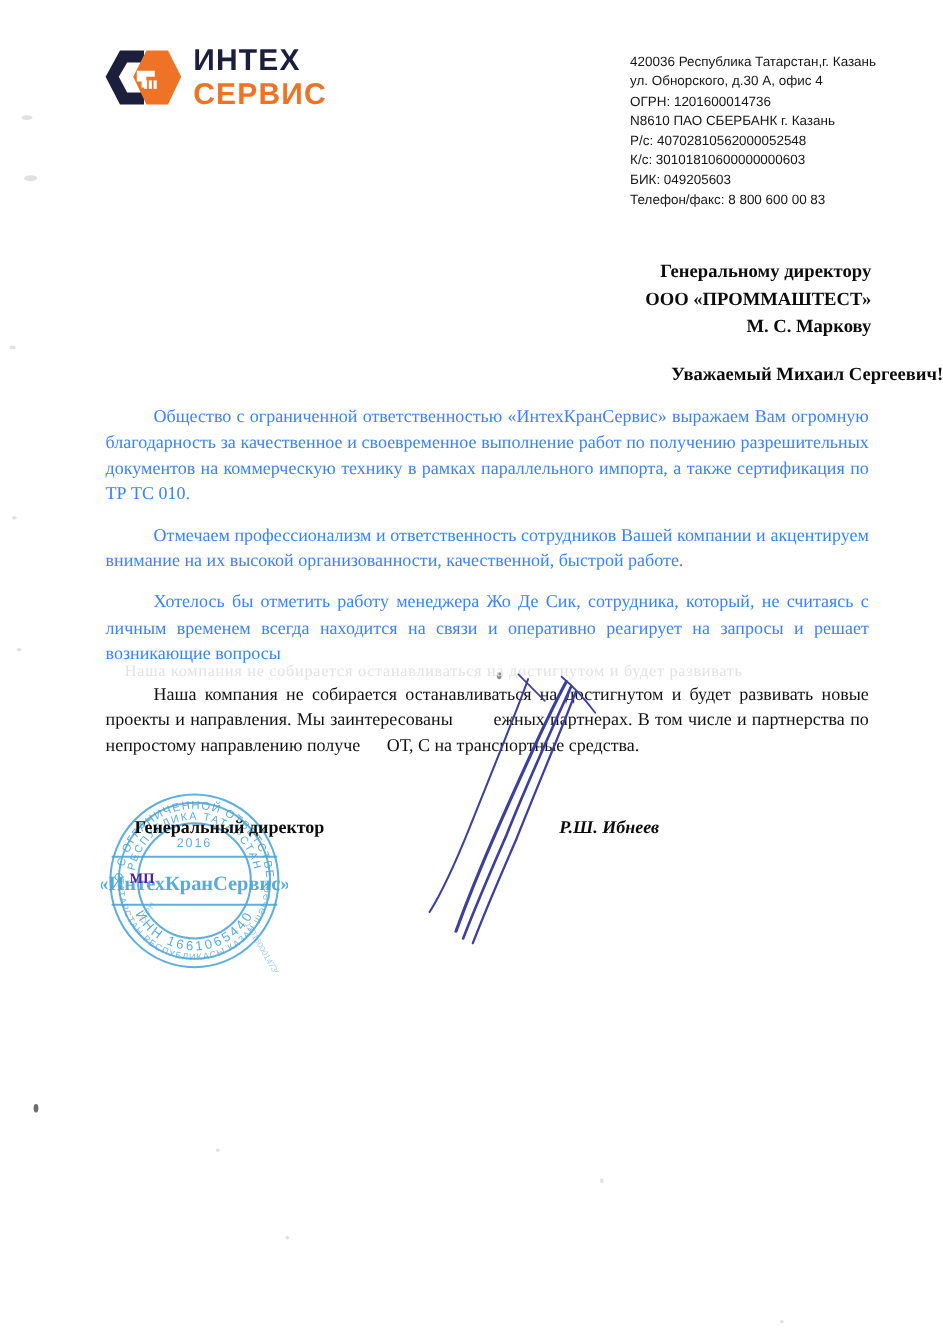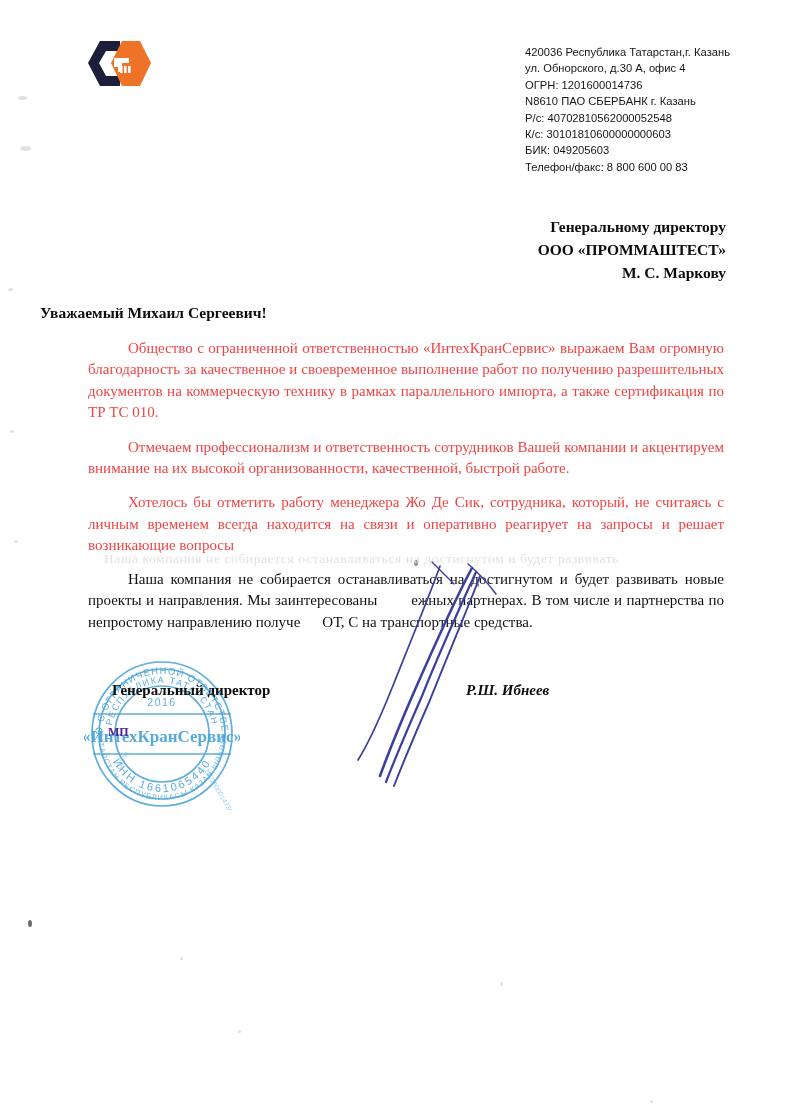--- a/index.html
+++ b/index.html
@@ -92,35 +92,35 @@
     font-size: 15.5px;
     line-height: 23px;
     color: #0c0c0c;
   }
 
   
   .salutation {
     position: absolute;
     left: 0; right: 0;
     top: 304px;
-    text-align: left;
+    text-align: right;
     font-weight: bold;
     font-size: 15.5px;
     color: #0c0c0c;
     padding-left: 40px;
   }
   .body-text {
     position: absolute;
     left: 88px;
     top: 338px;
     width: 636px;
     font-size: 15px;
     line-height: 21.4px;
     text-align: justify;
-    color: #ef4444;
+    color: #3b82f6;
   }
   .body-text p {
     margin: 0 0 13px 0;
     text-indent: 40px;
   }
   .body-text p.last { margin-bottom: 0; }
   .gap-a { display: inline-block; width: 34px; }
   .gap-b { display: inline-block; width: 22px; }
 
   .para-final {
@@ -209,20 +209,24 @@
 
         <path d="M16 3 L36 3 L36 13 L22 13 L15 25 L22 38 L36 38 L36 48 L16 48 L4 25 Z" fill="#1b1f3b"></path>
 
         <path d="M38 3 L56 3 L67 25 L56 48 L38 48 L27 25 Z" fill="#ef7326"></path>
 
         <path d="M30 20 L45 20 L45 25 L38 25 L38 34 L34 34 L34 29 L30 29 Z" fill="#ffffff"></path>
         <rect x="36" y="28" width="2.6" height="7" fill="#ffffff"></rect>
         <rect x="40" y="28" width="2.6" height="7" fill="#ffffff"></rect>
         <rect x="44" y="28" width="2.6" height="7" fill="#ffffff"></rect>
       </svg>
+    </div>
+    <div class="logo-words">
+      <span class="w1">ИНТЕХ</span>
+      <span class="w2">СЕРВИС</span>
     </div>
   </div>
 
   <div class="requisites">
     <div>420036 Республика Татарстан,г. Казань</div>
     <div>ул. Обнорского, д.30 А, офис 4</div>
     <div>ОГРН: 1201600014736</div>
     <div>N8610 ПАО СБЕРБАНК г. Казань</div>
     <div>Р/с: 40702810562000052548</div>
     <div>К/с: 30101810600000000603</div>

